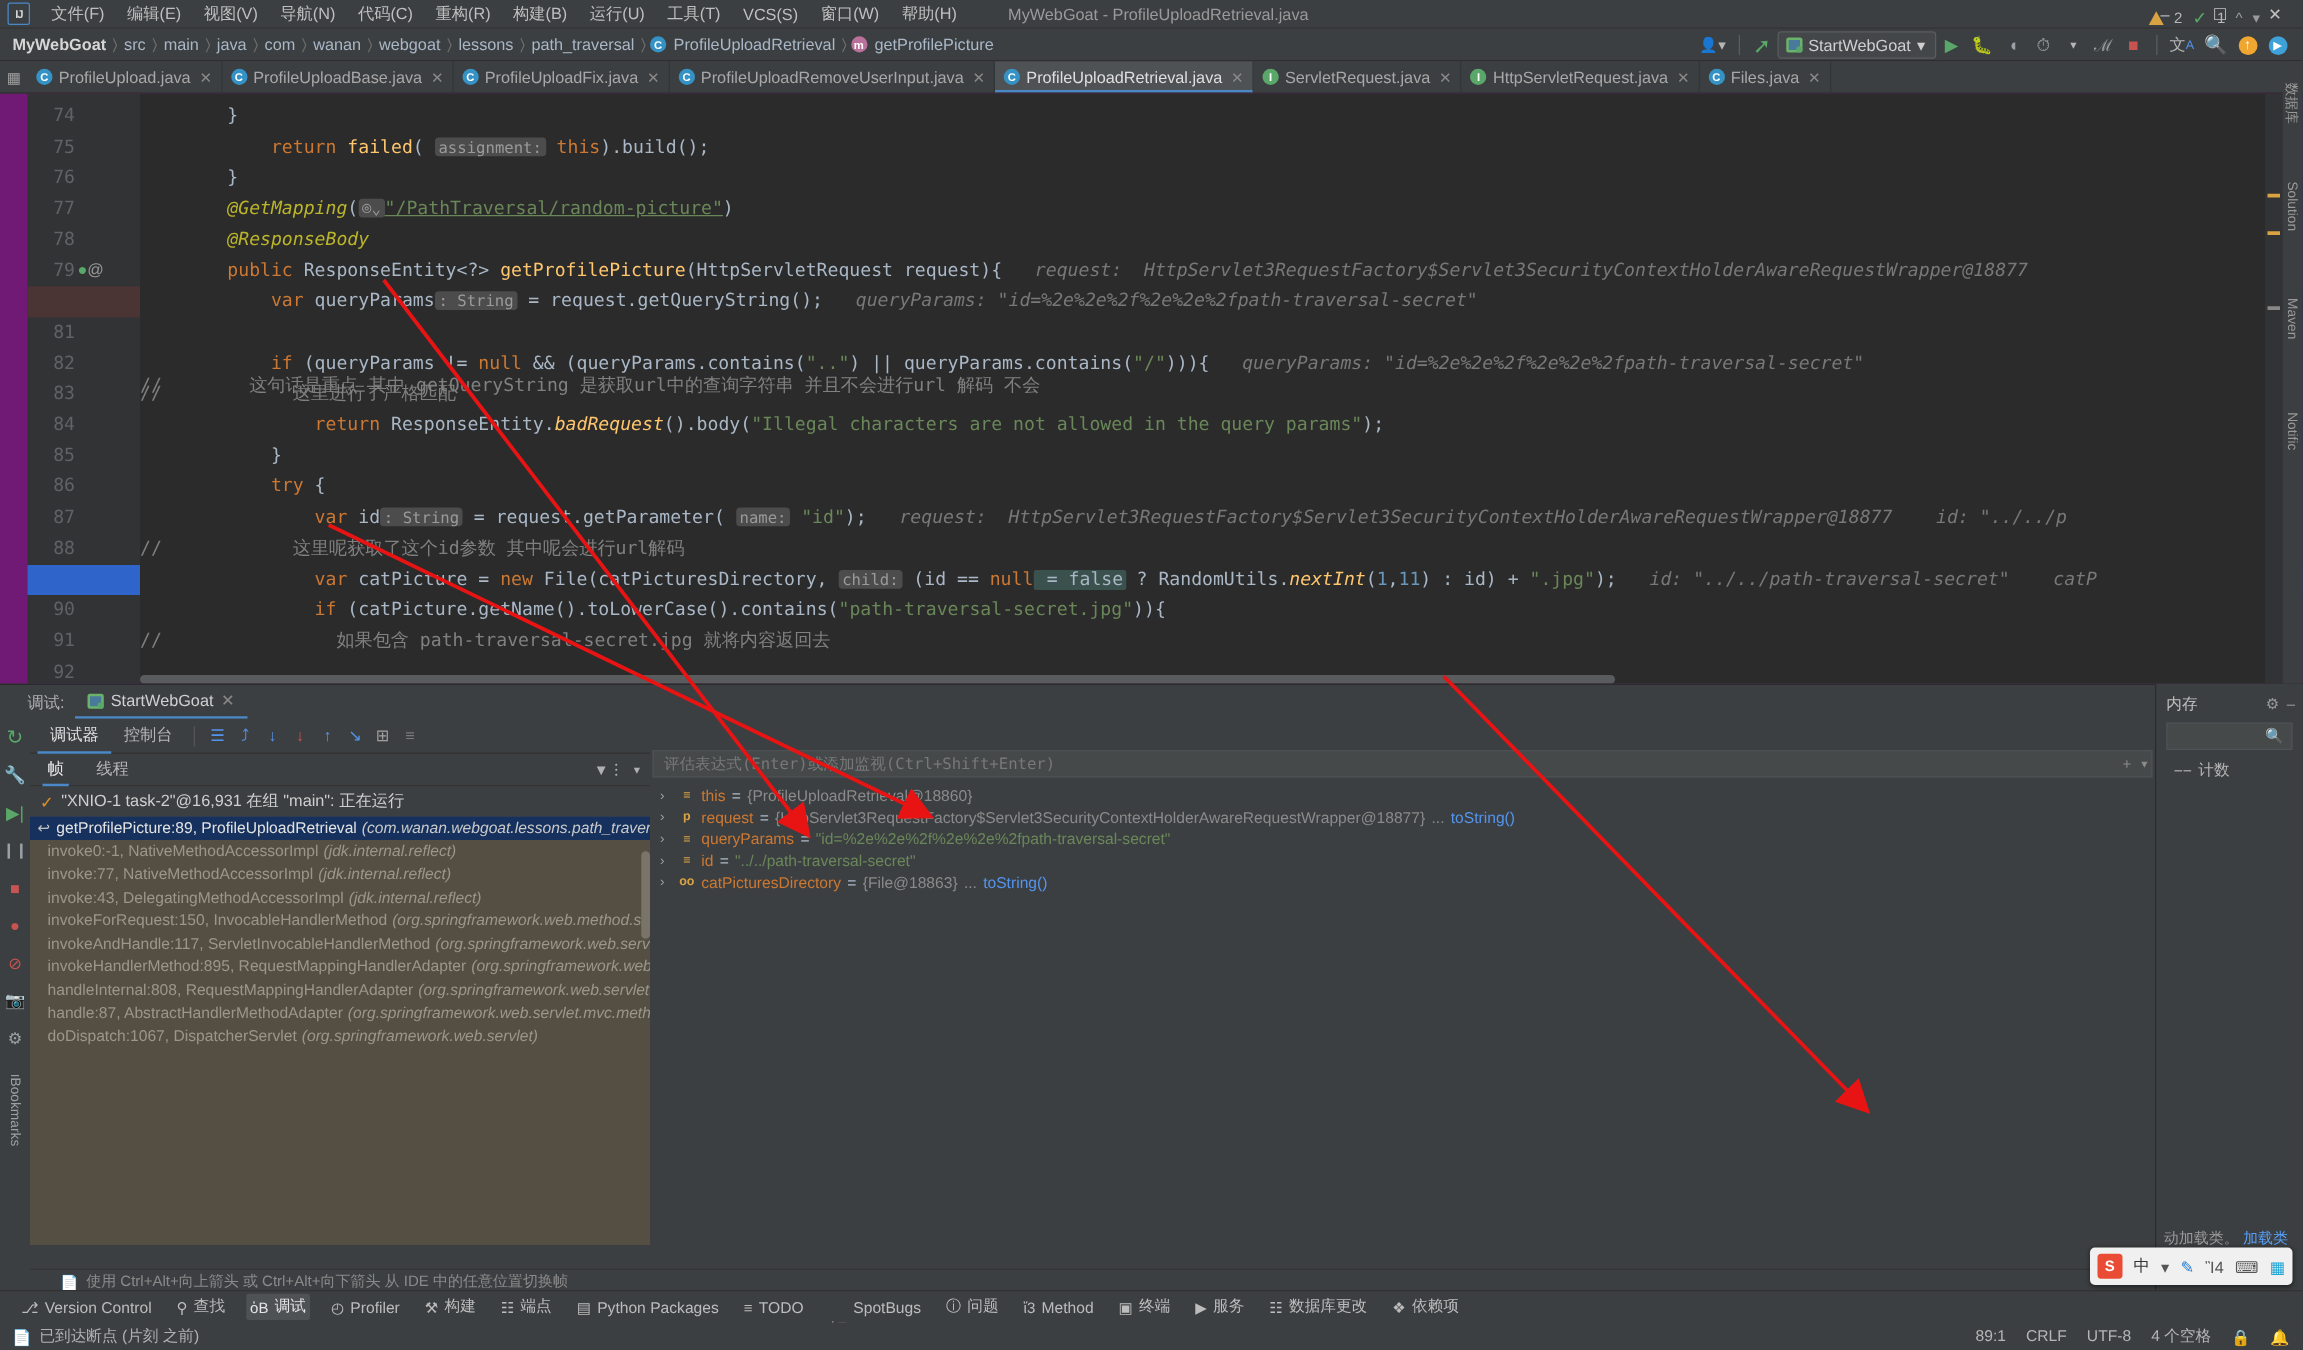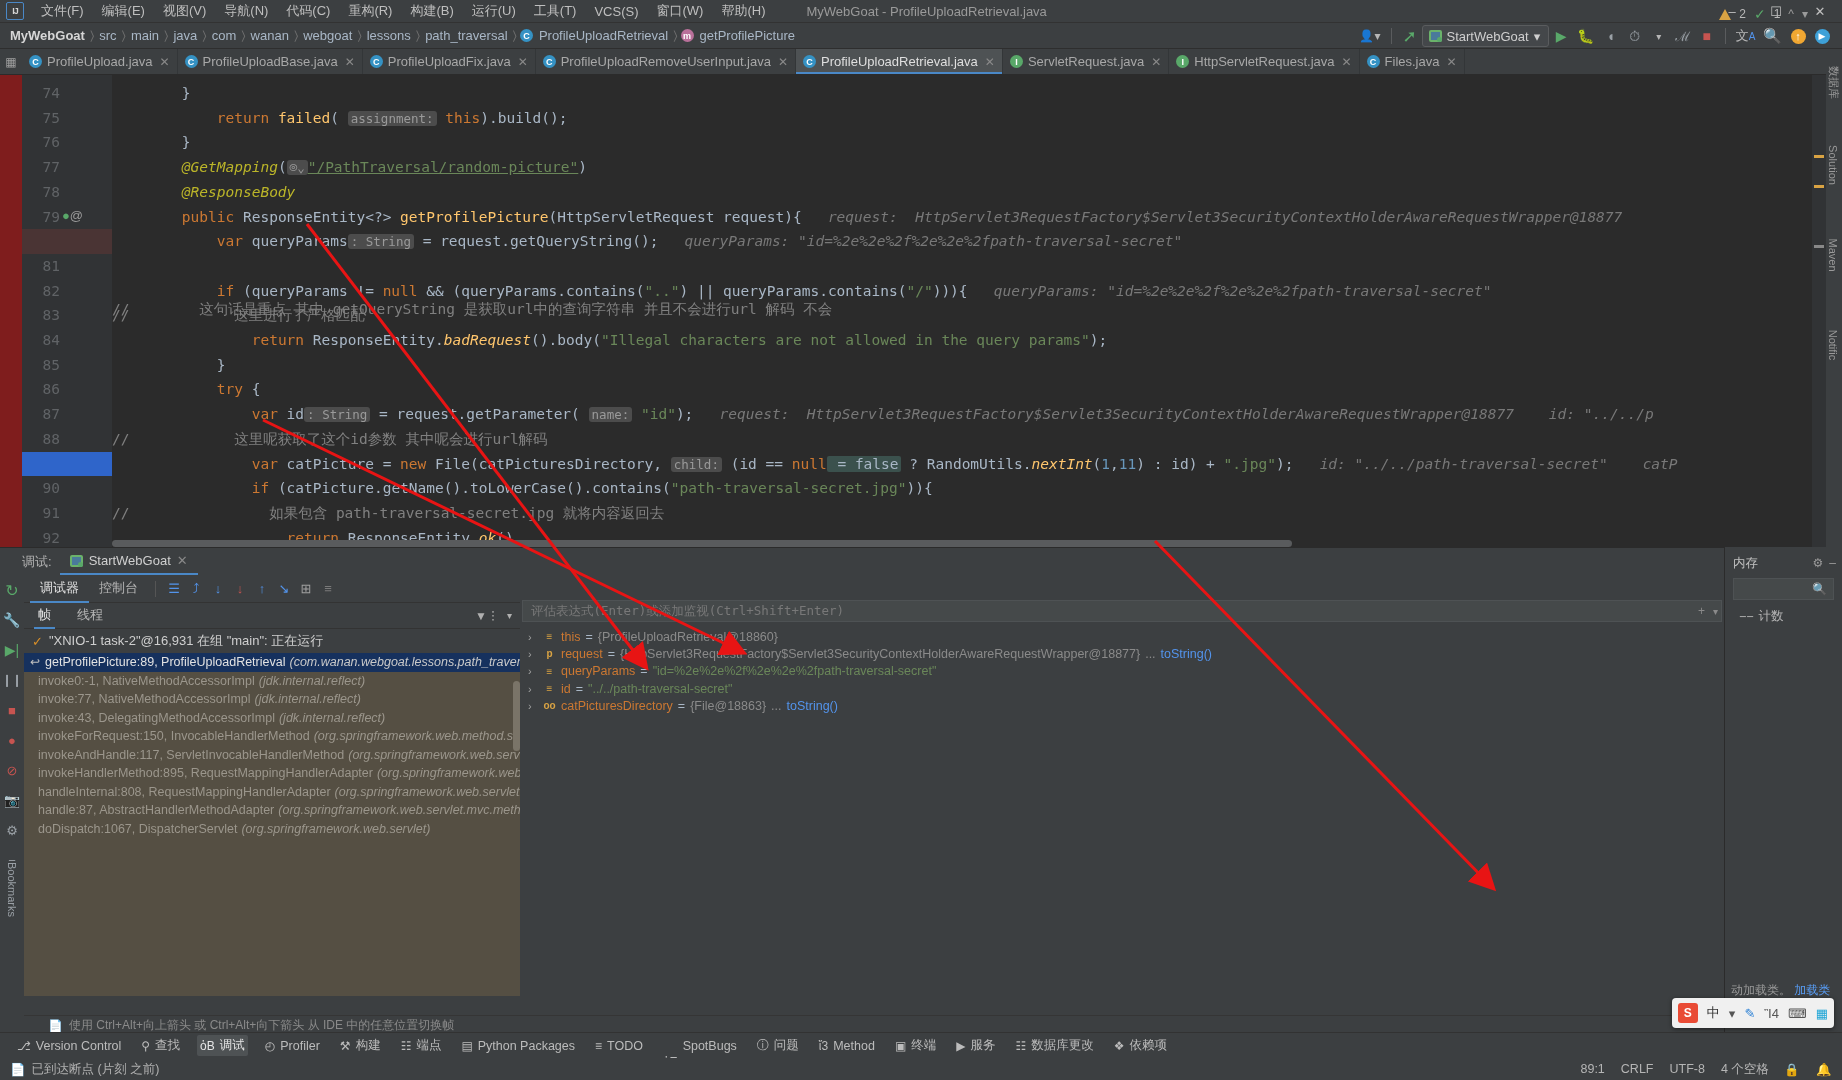--- a/index.html
+++ b/index.html
@@ -108,21 +108,21 @@
     width: 13px; height: 13px; border-radius: 50%;
     display: inline-flex; align-items: center; justify-content: center;
     font-size: 9px; font-weight: bold; color: #fff; flex: none;
   }
   .fico.c { background: #3592c4; }
   .fico.i { background: #59a869; }
 
   
   .editor {
     position: absolute; top: 75px; left: 0; width: 1842px; height: 472px;
-    background: #7f1d1d; overflow: hidden;
+    background: #701a75; overflow: hidden;
   }
   .left-strip {
     position: absolute; left: 0; top: 75px; width: 22px; height: 472px;
     background: #3c3f41; border-right: 1px solid #2b2b2b;
   }
   .vtoolname {
     position: absolute; left: -14px; width: 80px; text-align: center;
     font-size: 11px; color: #9a9a9a;
     transform: rotate(-90deg); transform-origin: center;
     white-space: nowrap;
@@ -536,21 +536,20 @@
         <div class="ln" style="top: 203.6px; left: 0px;">            <span class="kw">if</span> (queryParams != <span class="kw">null</span> &amp;&amp; (queryParams.<span class="white">contains</span>(<span class="str">".."</span>) || queryParams.<span class="white">contains</span>(<span class="str">"/"</span>))){   <span class="hint">queryParams: "id=%2e%2e%2f%2e%2e%2fpath-traversal-secret"</span></div>
         <div class="ln" style="top: 228.3px; left: 0px;"><span class="cmt">//</span>            <span class="cmt">这里进行了严格匹配</span></div>
         <div class="ln" style="top: 253px; left: 0px;">                <span class="kw">return</span> <span class="typ">ResponseEntity</span>.<span class="mth ital">badRequest</span>().<span class="white">body</span>(<span class="str">"Illegal characters are not allowed in the query params"</span>);</div>
         <div class="ln" style="top: 277.7px; left: 0px;">            }</div>
         <div class="ln" style="top: 302.4px; left: 0px;">            <span class="kw">try</span> {</div>
         <div class="ln" style="top: 327.1px; left: 0px;">                <span class="kw">var</span> id<span class="hintbg">: String</span> = request.<span class="white">getParameter</span>( <span class="hintbg">name:</span> <span class="str">"id"</span>);   <span class="hint">request:  HttpServlet3RequestFactory$Servlet3SecurityContextHolderAwareRequestWrapper@18877    id: "../../p</span></div>
         <div class="ln" style="top: 351.8px; left: 0px;"><span class="cmt">//</span>            <span class="cmt">这里呢获取了这个id参数 其中呢会进行url解码</span></div>
         <div class="ln" style="top: 376.5px; left: 0px;">                <span class="kw">var</span> catPicture = <span class="kw">new</span> <span class="typ">File</span>(catPicturesDirectory, <span class="hintbg">child:</span> (id == <span class="kw">null</span><span class="inline-val"> = false</span> ? RandomUtils.<span class="mth ital">nextInt</span>(<span class="num">1</span>,<span class="num">11</span>) : id) + <span class="str">".jpg"</span>);   <span class="hint">id: "../../path-traversal-secret"    catP</span></div>
         <div class="ln" style="top: 401.2px; left: 0px;">                <span class="kw">if</span> (catPicture.<span class="white">getName</span>().<span class="white">toLowerCase</span>().<span class="white">contains</span>(<span class="str">"path-traversal-secret.jpg"</span>)){</div>
         <div class="ln" style="top: 425.9px; left: 0px;"><span class="cmt">//</span>                <span class="cmt">如果包含 path-traversal-secret.jpg 就将内容返回去</span></div>
-        <div class="ln" style="top: 450.6px; left: 0px;">                    <span class="kw">return</span> <span class="typ">ResponseEntity</span>.<span class="mth ital">ok</span>()</div>
       </div>
     <div class="hscroll"></div>
     <div class="editor-ann">
       <div style="position:absolute;right:2px;top:80px;width:10px;height:3px;background:#d9a343"></div>
       <div style="position:absolute;right:2px;top:110px;width:10px;height:3px;background:#d9a343"></div>
       <div style="position:absolute;right:2px;top:170px;width:10px;height:3px;background:#888"></div>
     </div>
   </div>
 
   <div class="err-summary">

